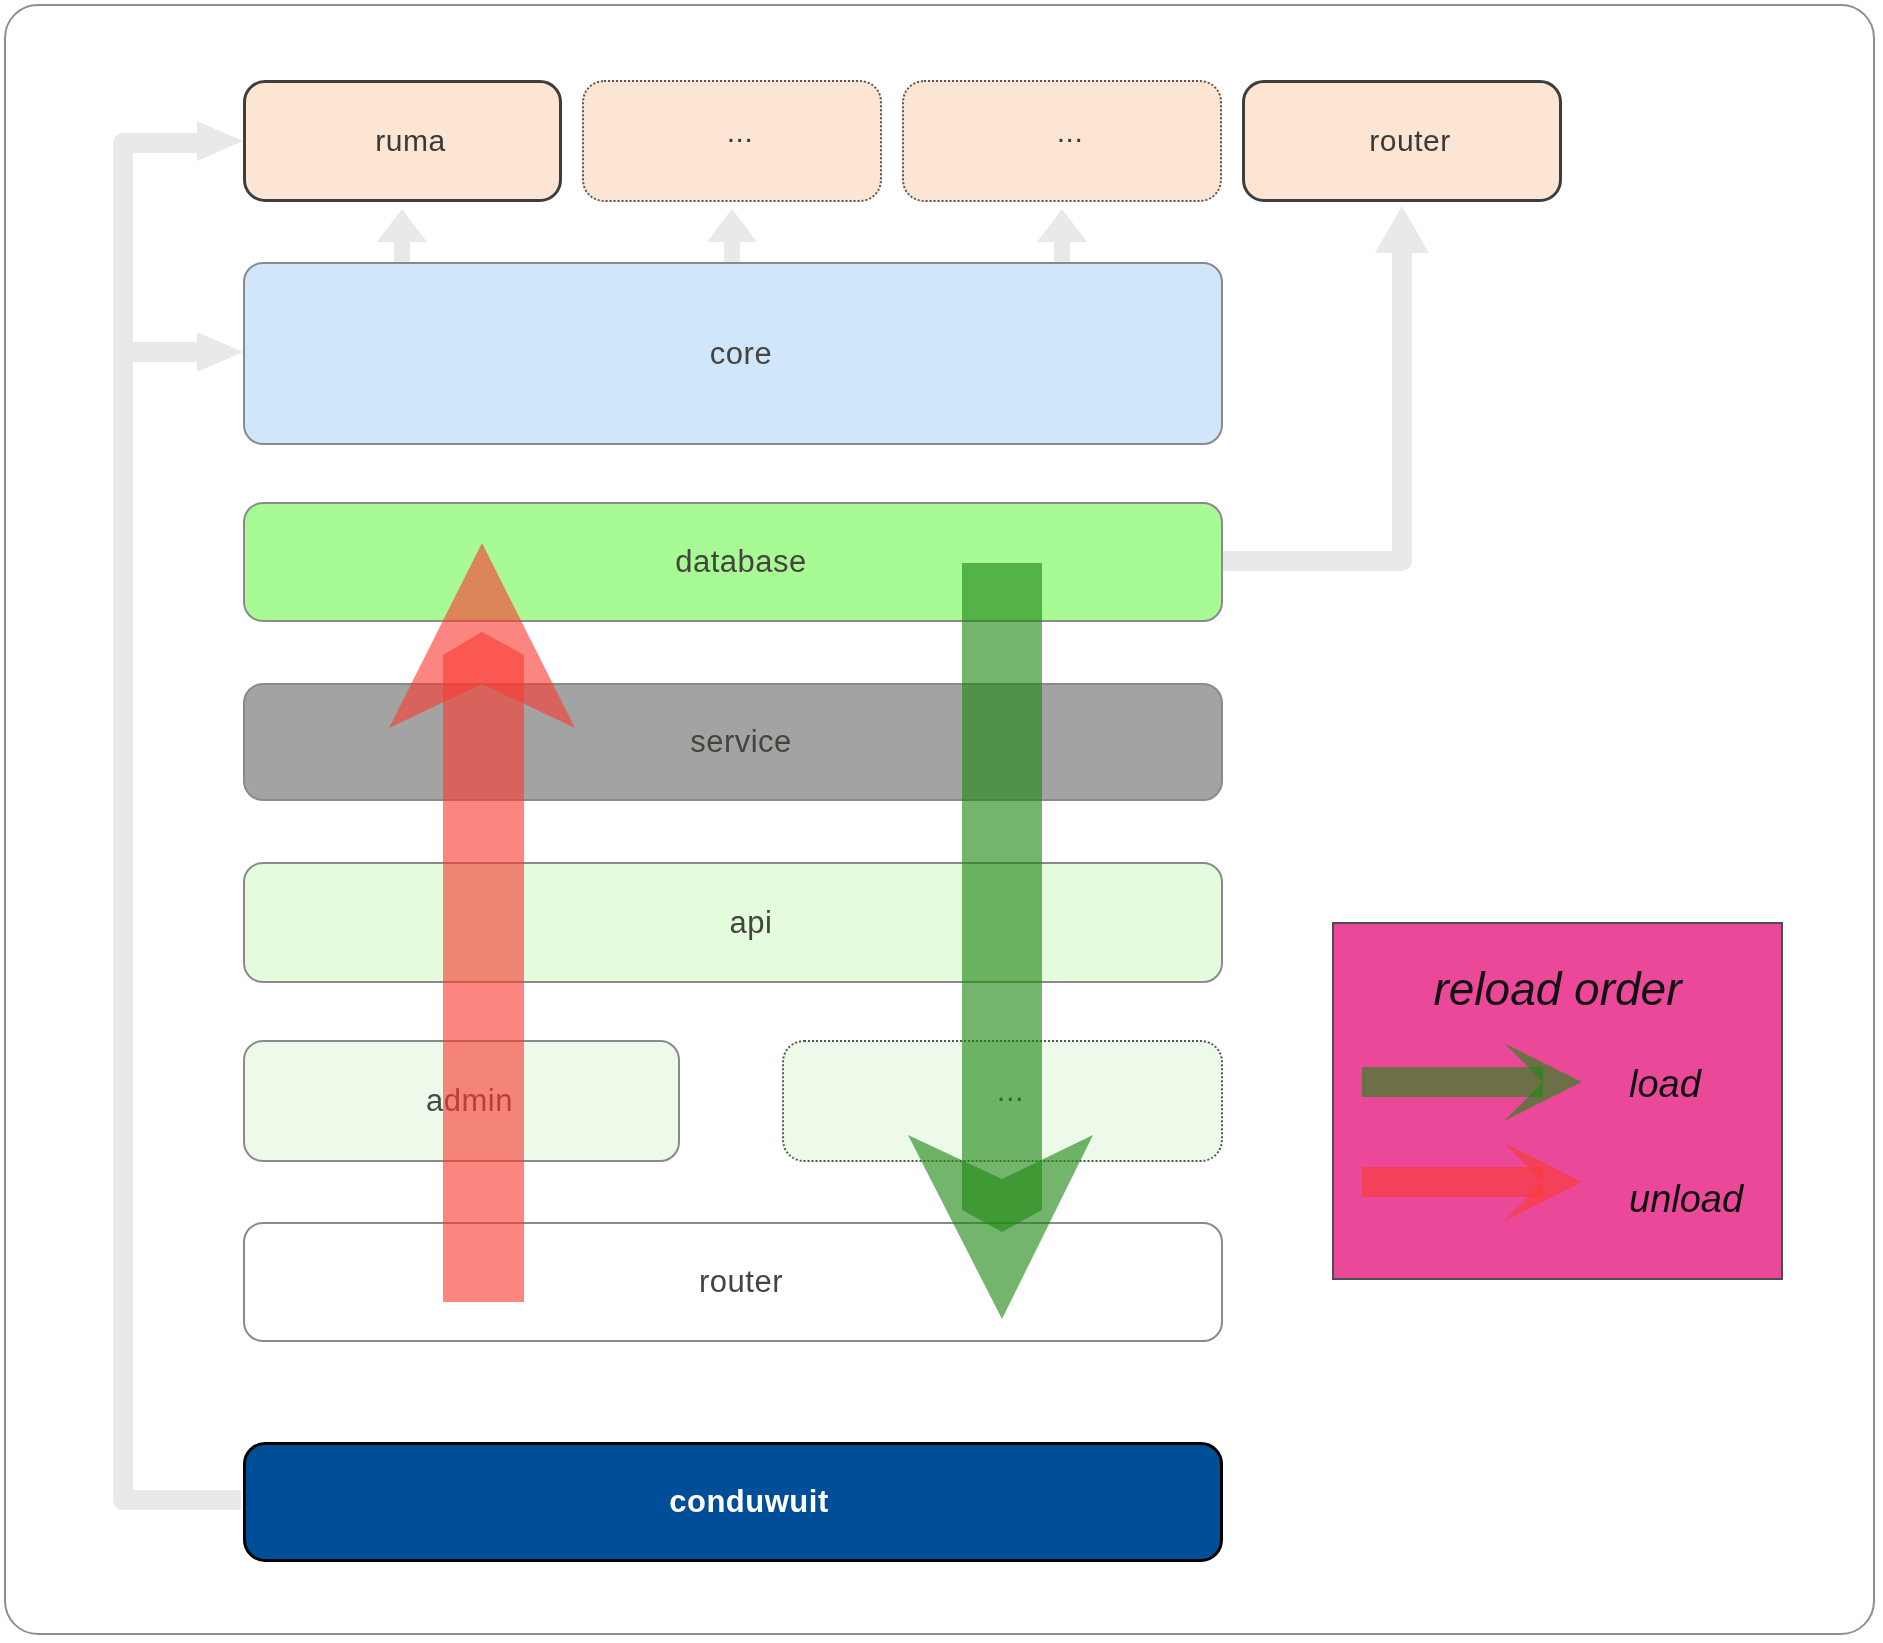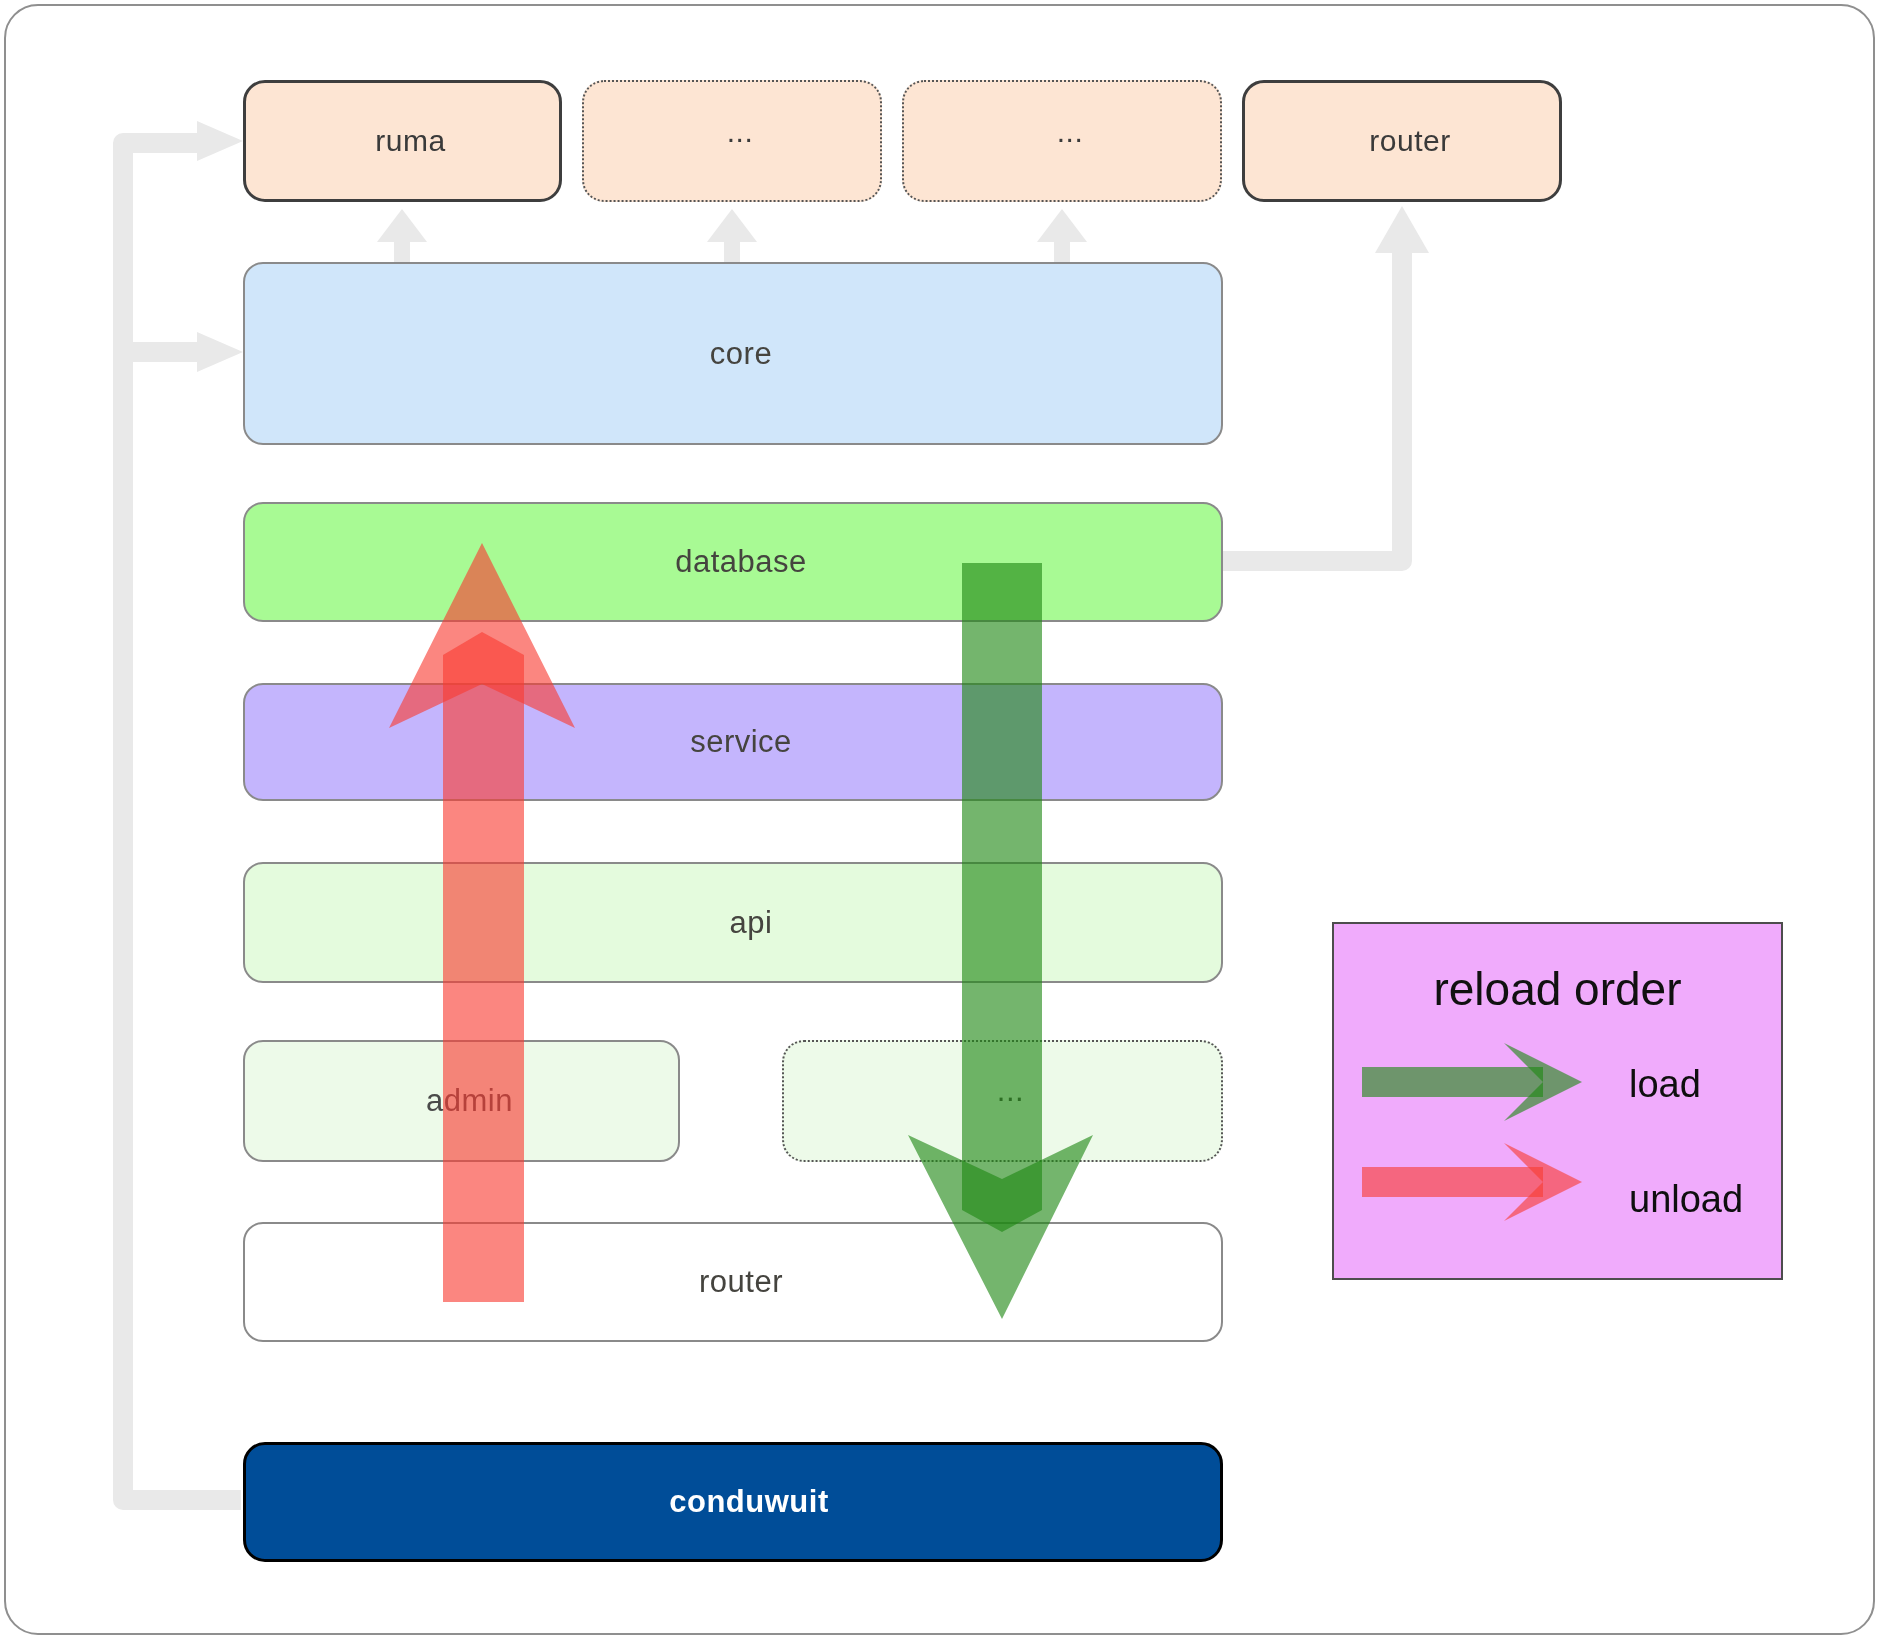--- a/index.html
+++ b/index.html
@@ -129,21 +129,21 @@
   </div>
 
   <div class="box gray-line" style="left: 243px; top: 262px; width: 980px; height: 183px; background-color: rgb(208, 230, 250);">
     <span class="label">core</span>
   </div>
 
   <div class="box gray-line" style="left: 243px; top: 502px; width: 980px; height: 120px; background-color: rgb(168, 250, 148);">
     <span class="label">database</span>
   </div>
 
-  <div class="box gray-line" style="left: 243px; top: 683px; width: 980px; height: 118px; background-color: #c4b5fd;">
+  <div class="box gray-line" style="left: 243px; top: 683px; width: 980px; height: 118px; background-color: #a3a3a3;">
     <span class="label">service</span>
   </div>
 
   <div class="box gray-line" style="left: 243px; top: 862px; width: 980px; height: 121px; background-color: rgb(228, 251, 221); padding-left: 20px;">
     <span class="label">api</span>
   </div>
 
   <div class="box gray-line admin" style="left: 243px; top: 1040px; width: 437px; height: 122px; background-color: rgb(237, 250, 233);">
     <span class="label">admin</span>
   </div>
@@ -153,21 +153,21 @@
   </div>
 
   <div class="box gray-line" style="left: 243px; top: 1222px; width: 980px; height: 120px; background-color: rgb(255, 255, 255);">
     <span class="label">router</span>
   </div>
 
   <div class="box conduwuit" style="left: 243px; top: 1442px; width: 980px; height: 120px; background-color: rgb(0, 77, 152); padding-left: 16px;">
     <span class="label">conduwuit</span>
   </div>
 
-  <div class="legend" style="background-color:#f0abfc;">
+  <div class="legend" style="background-color:#ec4899;font-style:italic;">
     <div class="legend-title">reload order</div>
     <div class="legend-label load">load</div>
     <div class="legend-label unload">unload</div>
   </div>
 
   <svg class="layer arrows" viewBox="0 0 1883 1643">
 
     <g fill-opacity="0.62" fill="#F93C32">
       <polygon points="482,543 575,728 482,684 389,728"></polygon>
       <polygon points="443,1302 443,655 482,632 524,655 524,1302"></polygon>

